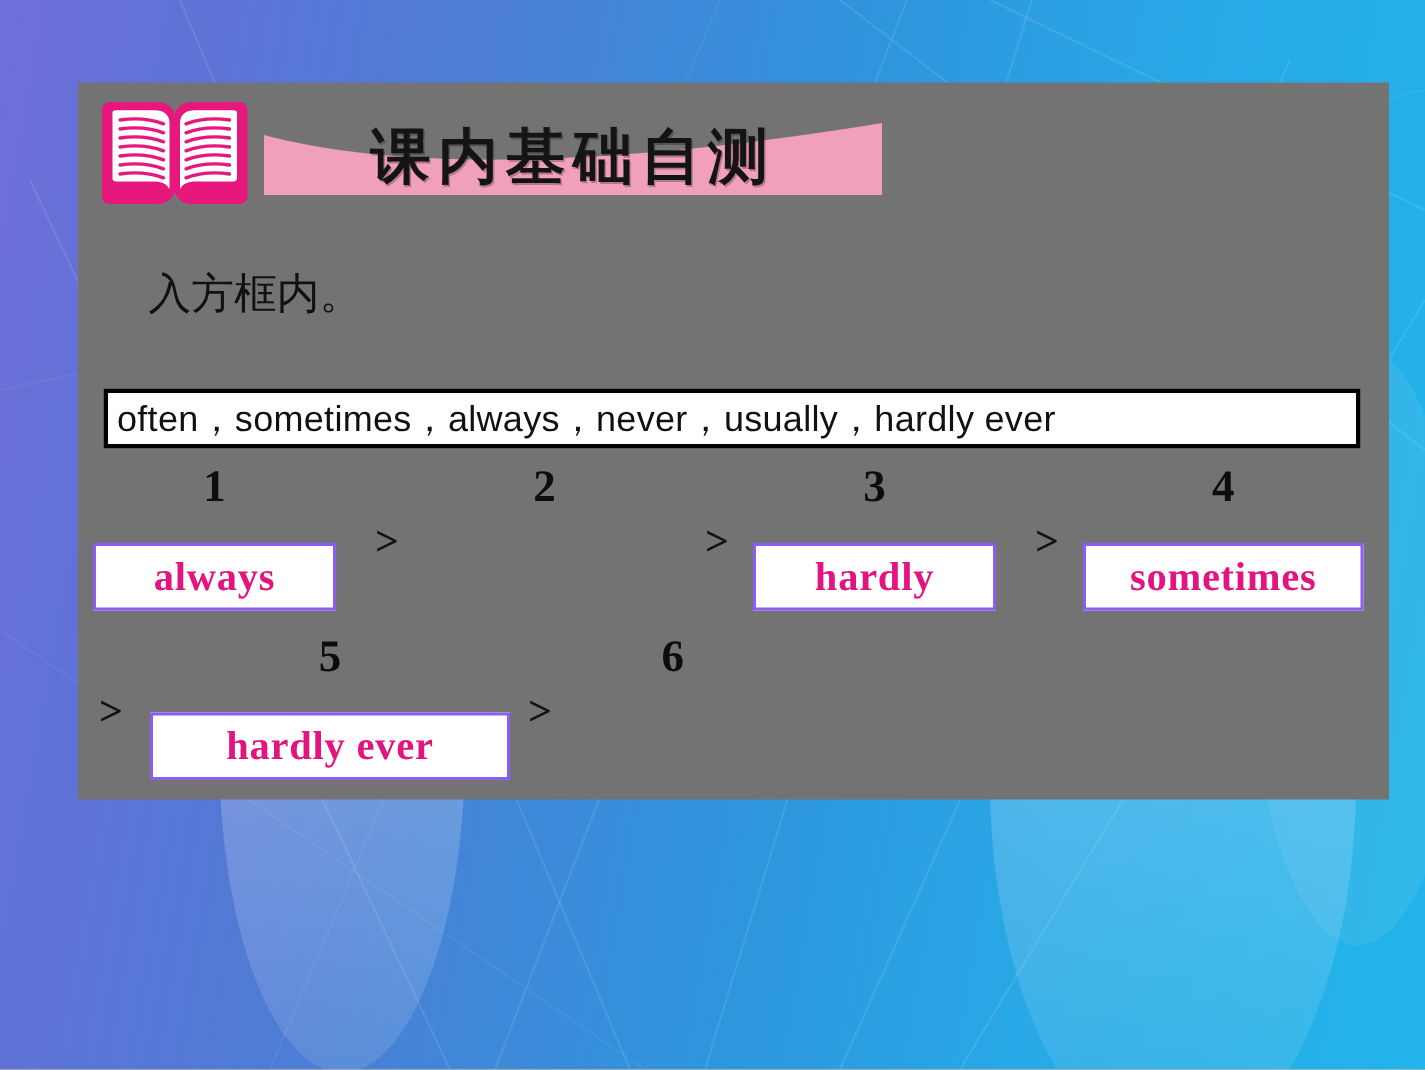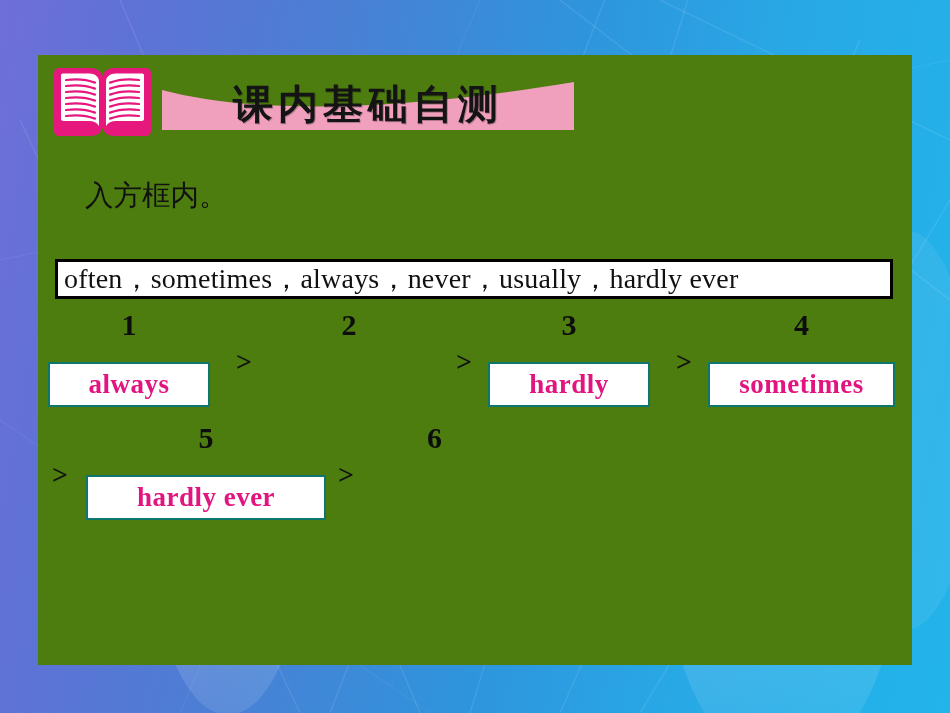--- a/index.html
+++ b/index.html
@@ -34,25 +34,25 @@
     position: absolute;
     inset: 0;
     width: 950px;
     height: 713px;
     display: block;
   }
 
   
   #content-panel {
     position: absolute;
-    left: 38px;
+    left: 52px;
     top: 55px;
     width: 874px;
-    height: 610px;
-    background: #4d7c0f;
+    height: 478px;
+    background: #737373;
   }
 
   
   #header-row {
     position: absolute;
     left: 12px;
     top: 5px;
     width: 540px;
     height: 80px;
   }
@@ -121,22 +121,22 @@
     top: 204px;
     width: 838px;
     height: 40px;
     border: 3px solid #000000;
     box-sizing: border-box;
     display: flex;
     align-items: center;
     background: #ffffff;
   }
   #word-bank-text {
-    font-family: Liberation Serif, serif;
-    font-size: 28px;
+    font-family: Liberation Sans, sans-serif;
+    font-size: 24px;
     color: #111111;
     padding-left: 6px;
     white-space: nowrap;
     letter-spacing: 0.2px;
   }
 
   
   .answer-row {
     position: absolute;
     left: 0px;
@@ -162,21 +162,21 @@
     font-weight: bold;
     color: #0d0d0d;
     line-height: 1;
   }
   .answer-box {
     position: absolute;
     left: 0;
     top: 52px;
     width: 100%;
     height: 45px;
-    border: 2px solid #0f766e;
+    border: 2px solid #8b5cf6;
     box-sizing: border-box;
     background: #ffffff;
     display: flex;
     align-items: center;
     justify-content: center;
   }
   .answer-word {
     font-family: "Liberation Serif", "DejaVu Serif", serif;
     font-size: 27px;
     font-weight: bold;

